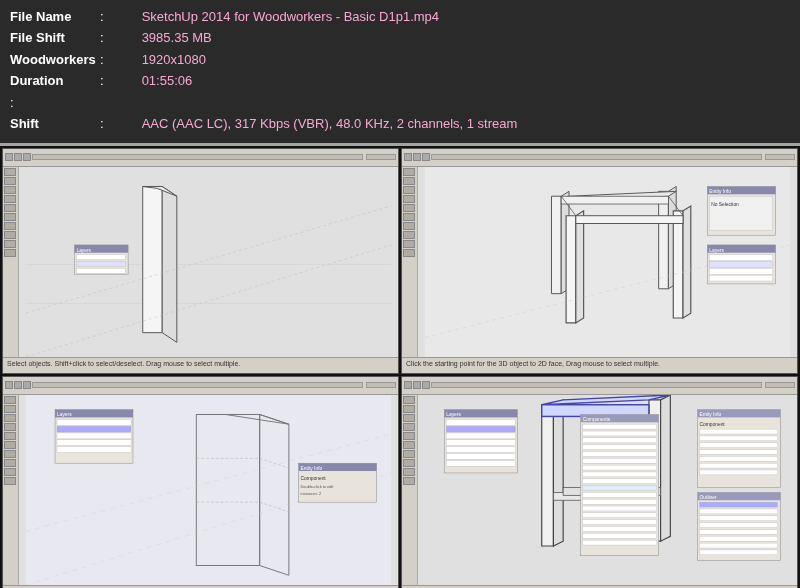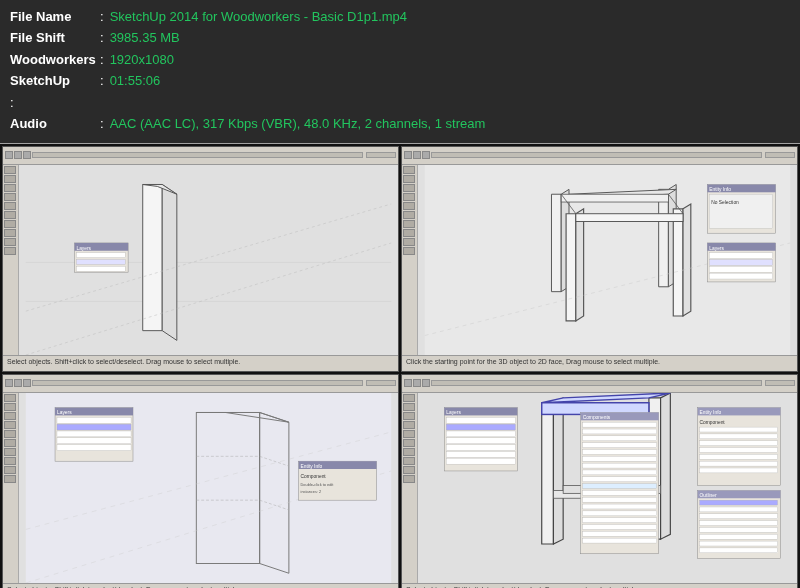--- a/index.html
+++ b/index.html
@@ -8,40 +8,41 @@
       height: 588px;
       background: #1a1a1a;
       font-family: Arial, sans-serif;
       font-size: 13px;
       color: #e0e0e0;
       overflow: hidden;
     }
     #info-panel {
       background: #2a2a2a;
       padding: 6px 10px 8px 10px;
-      border-bottom: 1px solid #a3a3a3;
+      border-bottom: 3px solid #a3a3a3;
       line-height: 1.65;
     }
     .info-row {
       display: flex;
       align-items: baseline;
     }
     .info-label {
       font-weight: bold;
       color: #ffffff;
       min-width: 90px;
       flex-shrink: 0;
     }
     .info-sep {
       color: #ffffff;
       margin-right: 6px;
       flex-shrink: 0;
     }
     .info-value {
-      color: #22c55e;
+      color: #f9a8d4;
+      margin-left: 32px;
     }
     #thumbnails-grid {
       display: grid;
       grid-template-columns: 1fr 1fr;
       grid-template-rows: 1fr 1fr;
       gap: 2px;
       background: #111;
       flex: 1;
       height: calc(588px - 130px);
       padding: 2px;
@@ -135,29 +136,29 @@
     <span class="info-label">File Shift</span>
     <span class="info-sep">:</span>
     <span class="info-value">3985.35 MB</span>
   </div>
   <div class="info-row">
     <span class="info-label">Woodworkers</span>
     <span class="info-sep">:</span>
     <span class="info-value">1920x1080</span>
   </div>
   <div class="info-row">
-    <span class="info-label">SketchUp</span>
+    <span class="info-label">Duration</span>
     <span class="info-sep">:</span>
     <span class="info-value">01:55:06</span>
   </div>
   <div class="info-row">
     <span class="info-sep">:</span>
   </div>
   <div class="info-row">
-    <span class="info-label">Audio</span>
+    <span class="info-label">Shift</span>
     <span class="info-sep">:</span>
     <span class="info-value">AAC (AAC LC), 317 Kbps (VBR), 48.0 KHz, 2 channels, 1 stream</span>
   </div>
 </div>
 
 <div id="thumbnails-grid">
 
   <div class="thumbnail">
     <div class="thumb-inner">
       <div class="thumb-toolbar">

